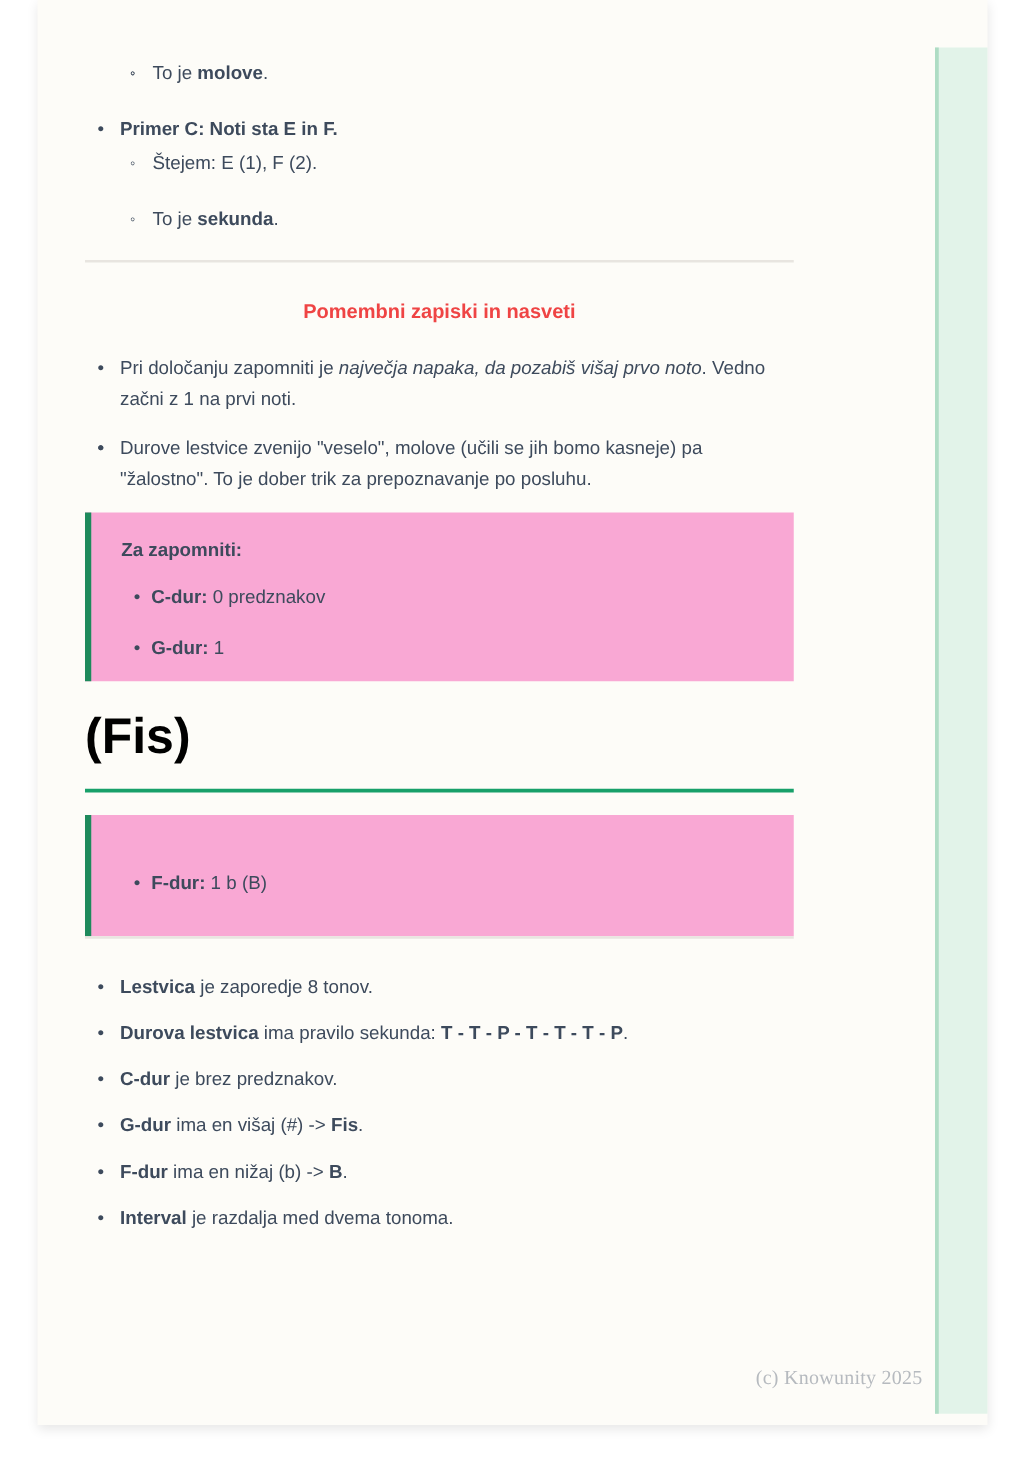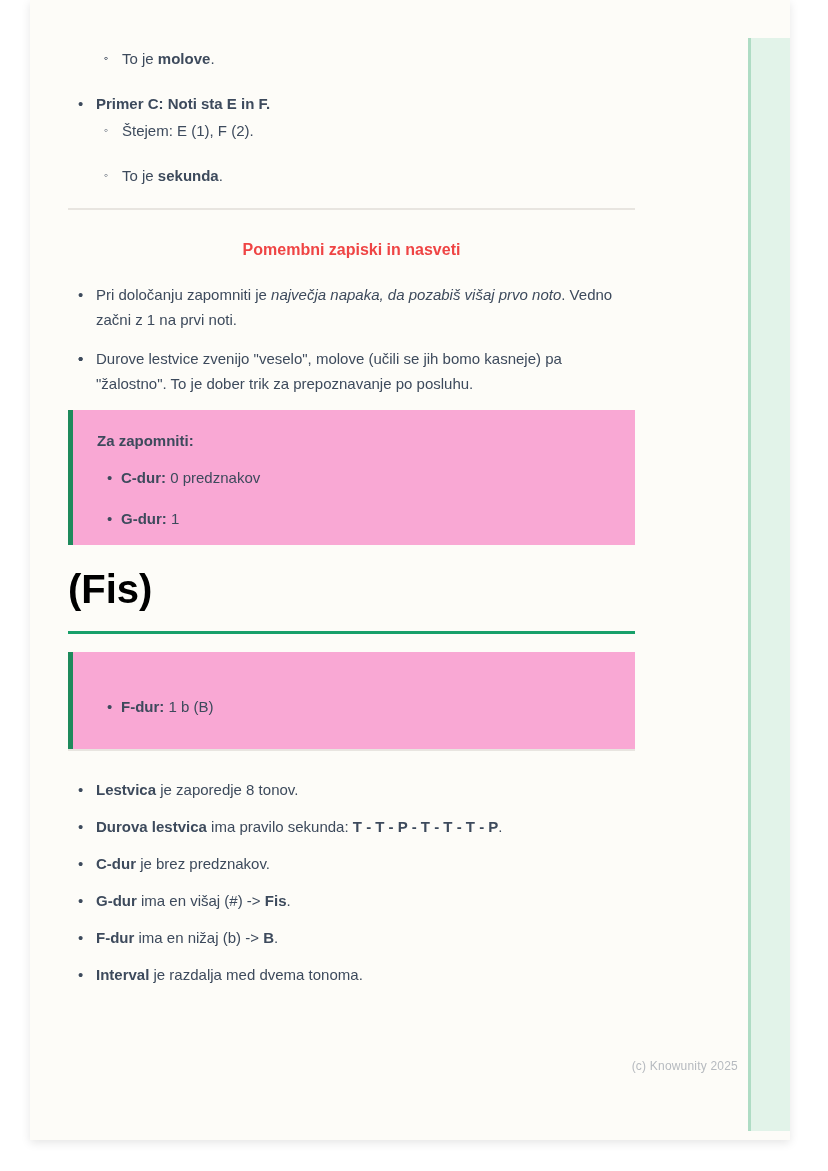--- a/index.html
+++ b/index.html
@@ -30,22 +30,22 @@
   ul.summary .li{margin-bottom:12px;}
   .seg.b{font-weight:700;}
   .seg.i{font-style:italic;}
   .callout{background:#f9a8d4;border-left:5px solid #1e8a5c;padding:18px 24px 14px;}
   .callout.single{margin-top:18px;padding:30px 24px;}
   .callout-title{margin:0;}
   .callout ul{list-style:none;margin:0;padding:0;}
   .callout .li{padding-left:24px;margin-top:12px;}
   .callout .li + .li{margin-top:16px;}
   .callout .li .mk{left:10px;}
-  .footer{position:absolute;top:1059px;right:52px;z-index:2;font-size:12px;
-    color:#b6babf;letter-spacing:.2px;}
+  .footer{position:absolute;top:1094px;right:52px;z-index:2;font-size:16px;
+    color:#b6babf;letter-spacing:.2px;font-family:Liberation Serif, serif;}
 </style>
 </head>
 <body>
 
 <div class="sheet">
   <div class="green-bar"></div>
   <div class="content" id="content">
       <ul class="list toplist">
         <li class="li lvl2"><span class="mk">◦</span></li>
         <li class="li lvl2"><span class="mk">◦</span><span class="seg">To je </span><span class="seg b">molove</span><span class="seg">.</span></li>

